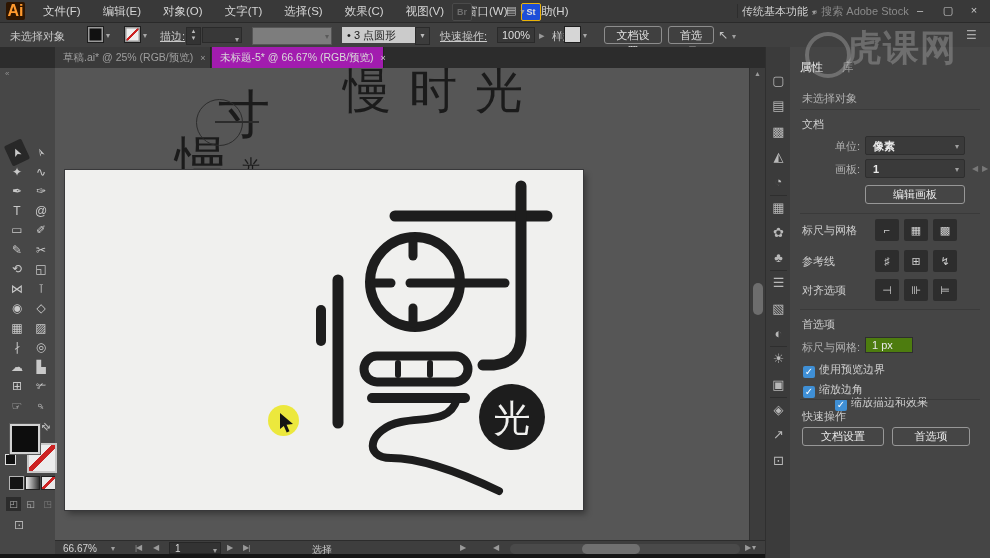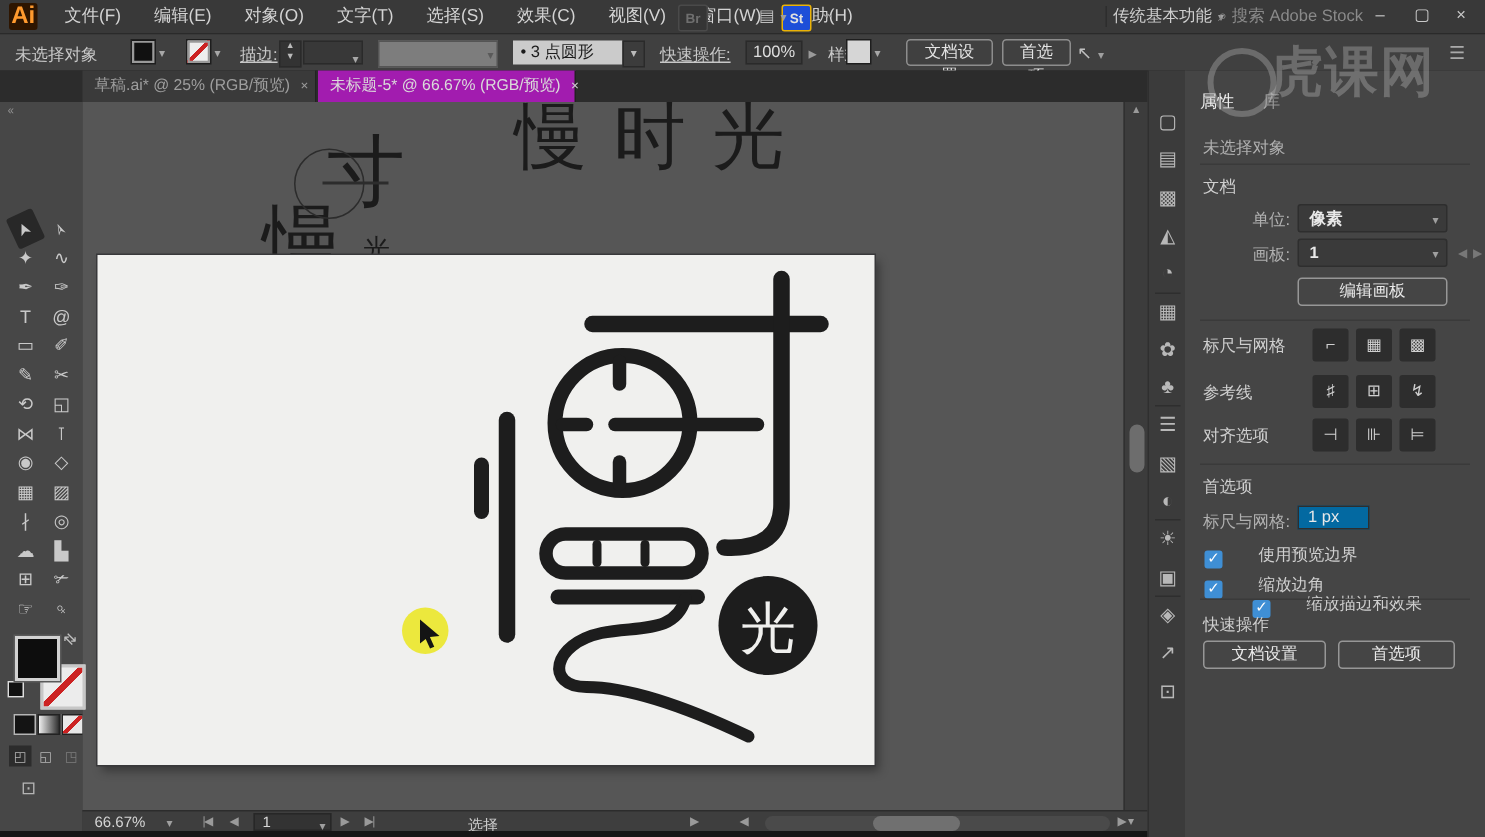--- a/index.html
+++ b/index.html
@@ -118,22 +118,22 @@
   .dim-label{position:absolute;color:#b0b0b0;}
   .pdd{position:absolute;left:75px;width:100px;height:19px;background:#3a3a3a;border:1px solid #2e2e2e;border-radius:2px;
        color:#e9e9e9;line-height:18px;padding-left:7px;box-sizing:border-box;font-weight:bold;}
   .pdd .caret{position:absolute;right:5px;top:1px;}
   .pbtn{position:absolute;height:19px;border:1px solid #979797;border-radius:3px;color:#e9e9e9;text-align:center;line-height:17px;box-sizing:border-box;}
   .prow-divider{position:absolute;left:10px;width:180px;border-top:1px solid #3a3a3a;}
   .micon{position:absolute;top:-4px;width:24px;height:22px;background:#2d2d2d;border-radius:2px;text-align:center;line-height:22px;color:#cfcfcf;font-size:11px;}
   .checkrow{position:absolute;left:13px;}
   .checkbox{display:inline-block;width:12px;height:12px;background:#3f8fd5;border-radius:2px;color:#fff;font-size:10px;
             line-height:12px;text-align:center;vertical-align:-2px;}
-  .checklabel{color:#cfcfcf;margin-left:24px;}
-  #kb-input{position:absolute;left:75px;top:-3px;width:48px;height:16px;background:#0369a1;border:1px solid #2e2e2e;color:#e9e9e9;
+  .checklabel{color:#cfcfcf;margin-left:4px;}
+  #kb-input{position:absolute;left:75px;top:-3px;width:48px;height:16px;background:#4d7c0f;border:1px solid #2e2e2e;color:#e9e9e9;
             line-height:15px;padding-left:6px;box-sizing:border-box;}
   .pnav{color:#787878;font-size:8px;position:absolute;top:4px;}
 
   
   #watermark{position:absolute;left:800px;top:22px;z-index:60;pointer-events:none;}
   #wm-circle{position:absolute;left:5px;top:10px;width:38px;height:38px;border:4px solid rgba(190,190,190,.35);border-radius:50%;}
   #wm-text{position:absolute;left:46px;top:2px;font-size:36px;font-weight:bold;color:rgba(190,190,190,.35);letter-spacing:1px;white-space:nowrap;}
 </style>
 </head>
 <body>

